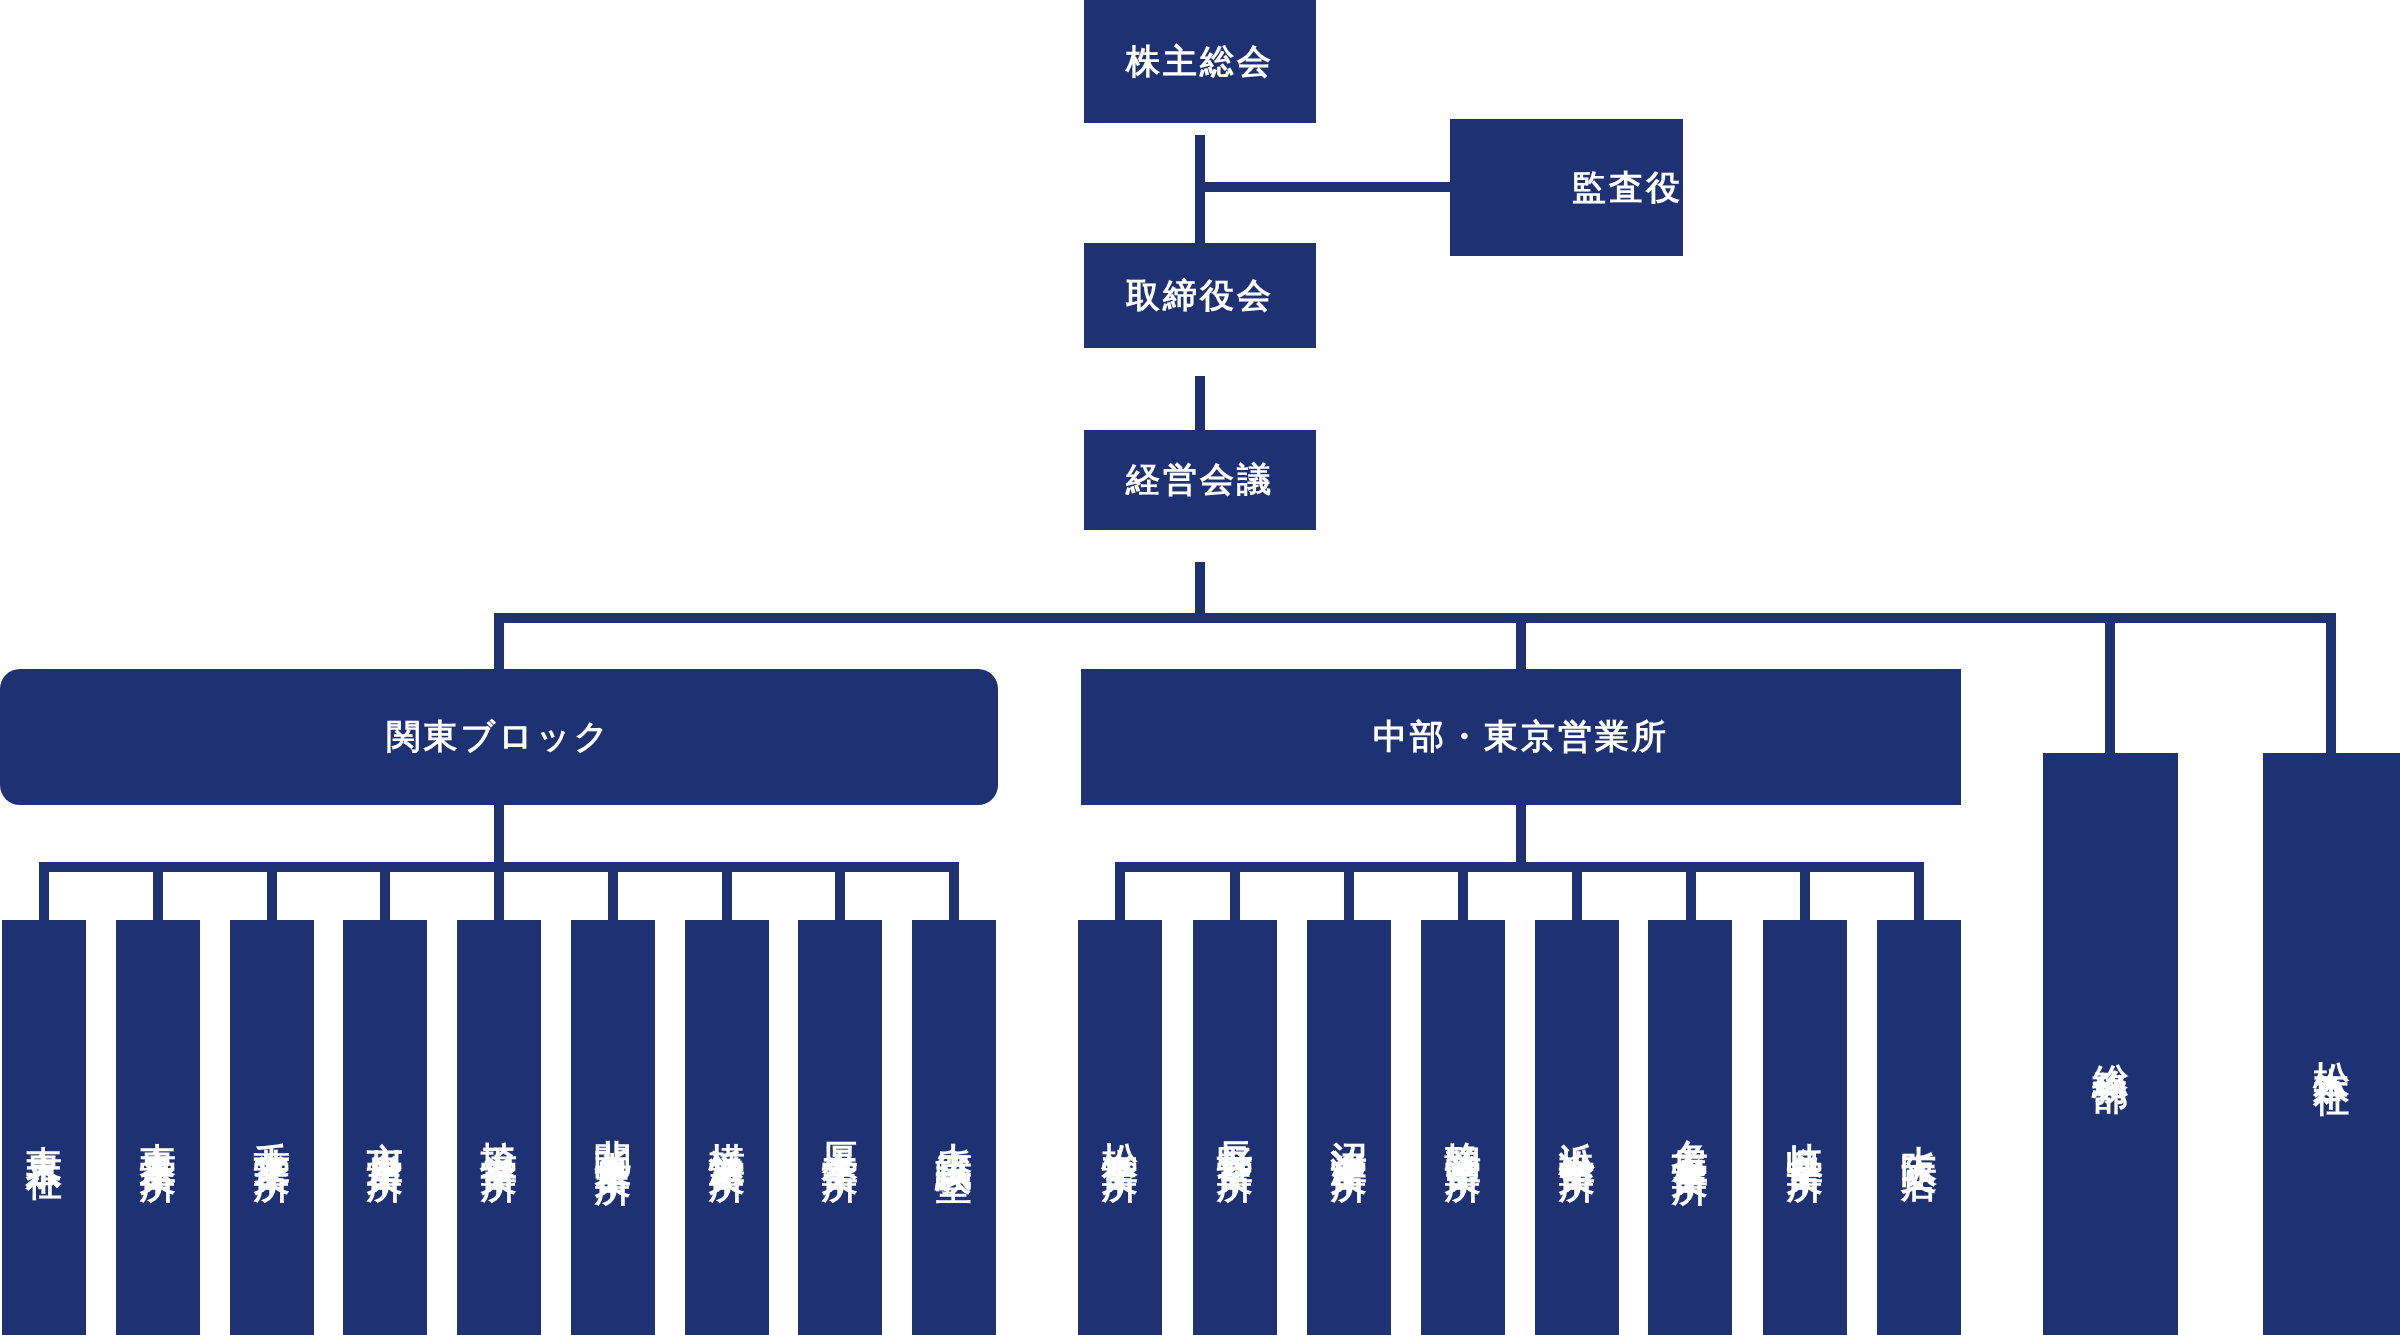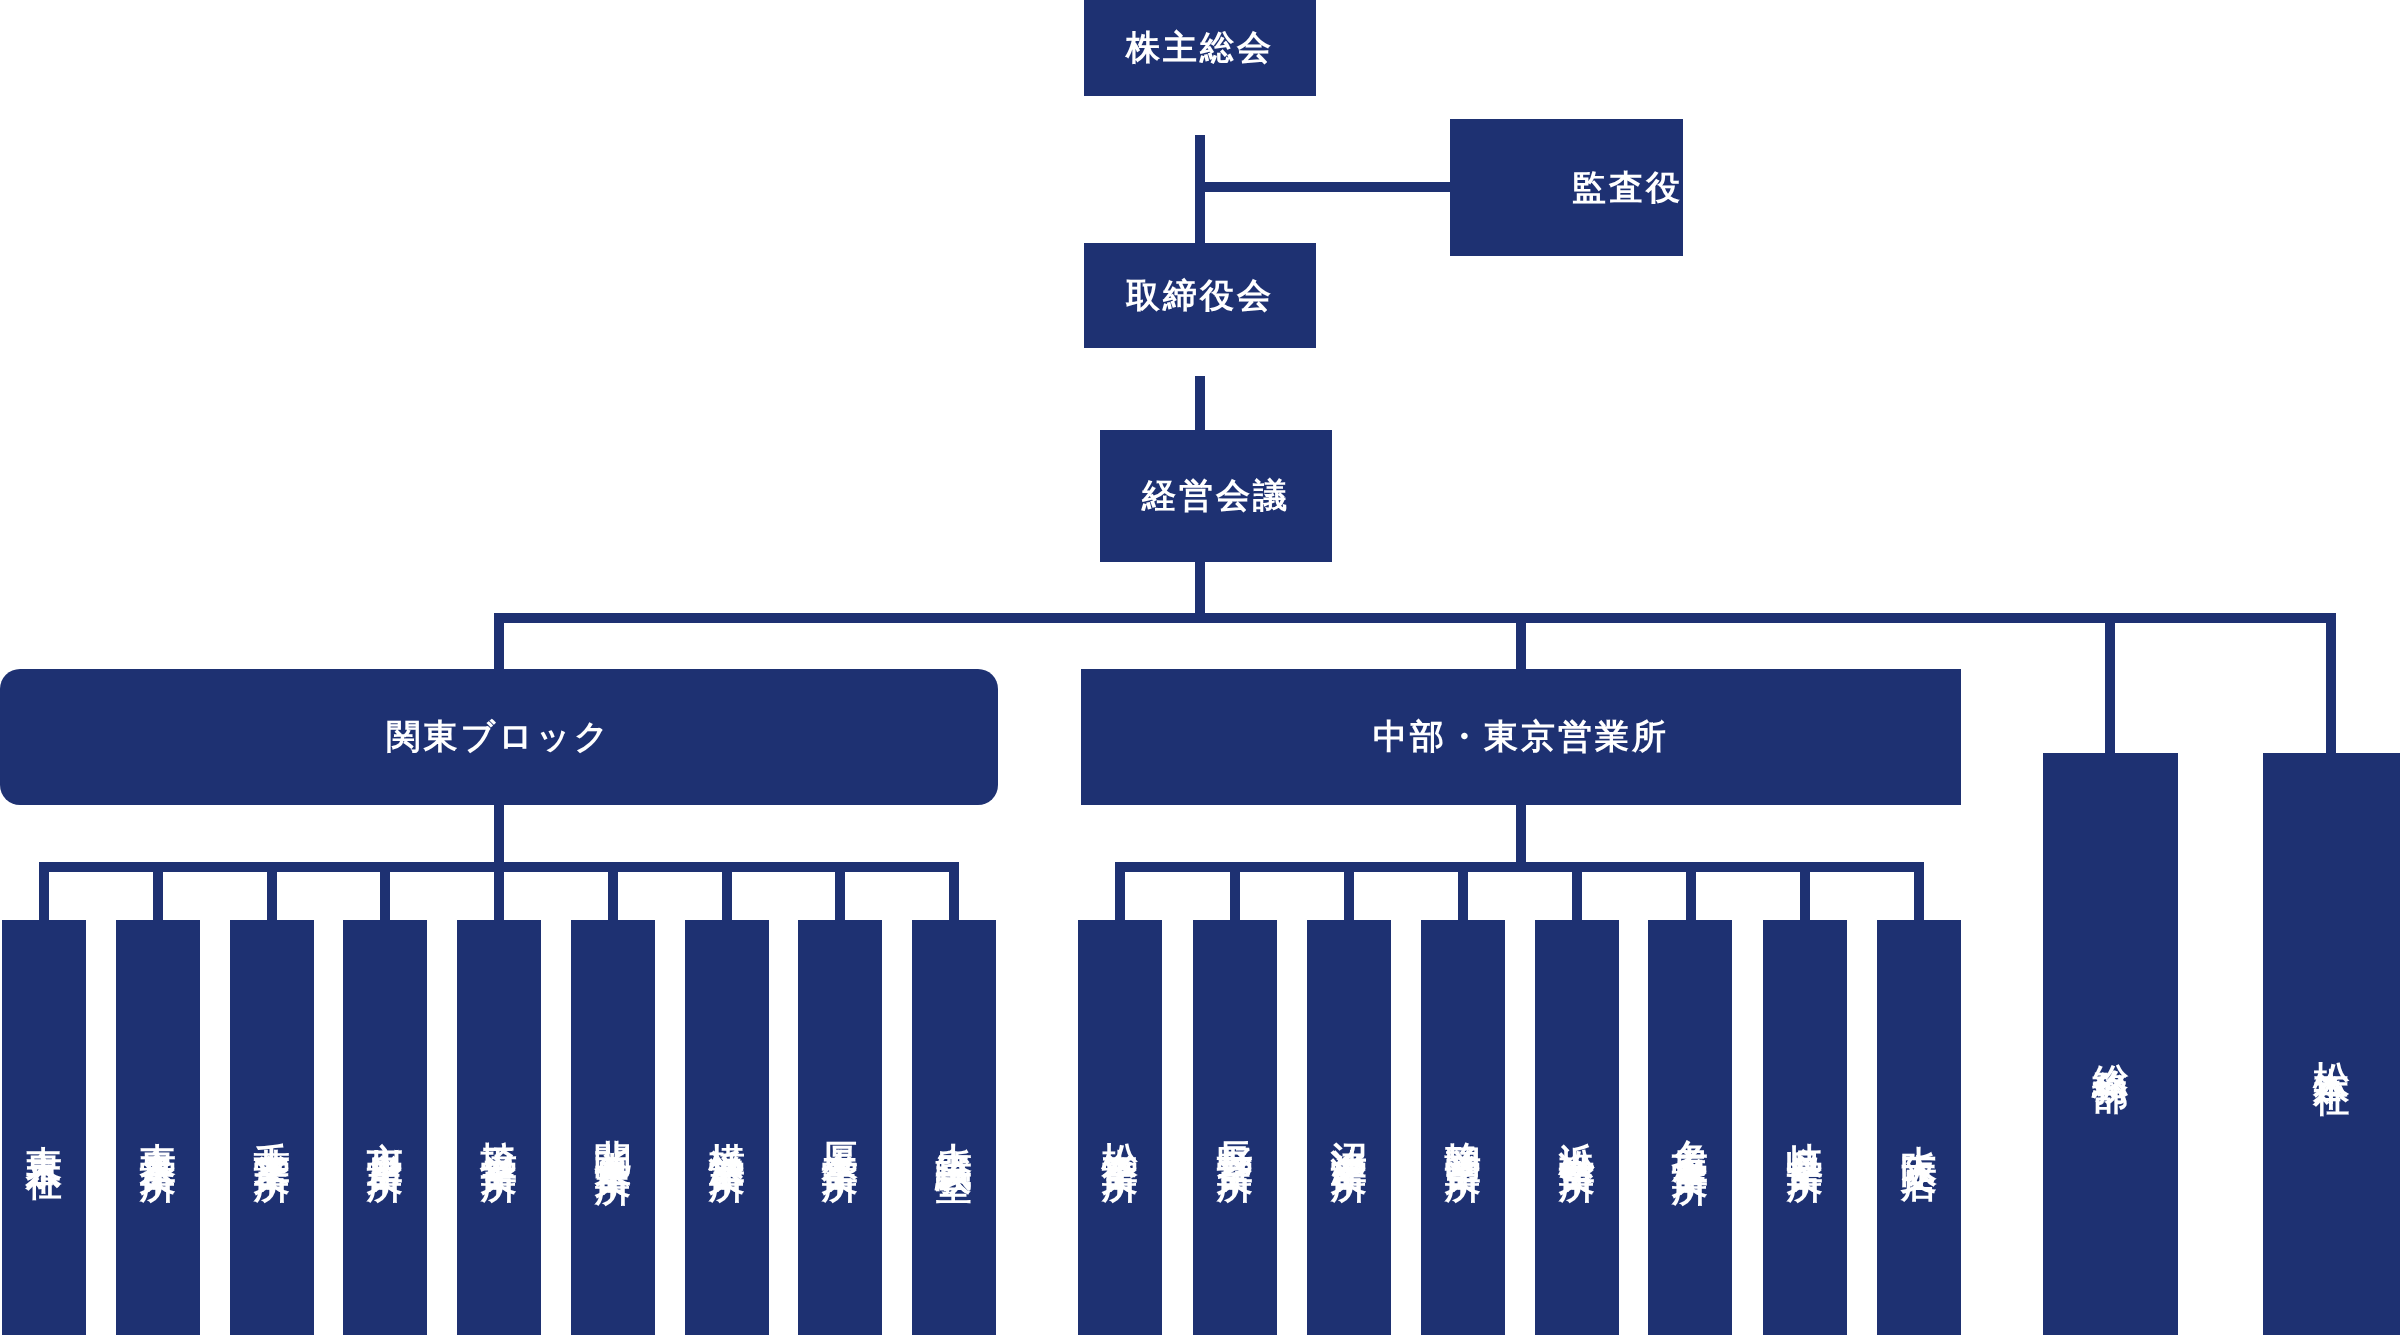--- a/index.html
+++ b/index.html
@@ -26,24 +26,24 @@
   .vnode span {
     writing-mode: vertical-rl;
     text-orientation: upright;
     font-size: 36px;
     letter-spacing: 6px;
     line-height: 1.1;
   }
   .line { position: absolute; background: #1e3172; }
 
   
-  .n-shareholders { left: 1084px; top: 0;     width: 232px; height: 96px; }
+  .n-shareholders { left: 1084px; top: 0;     width: 232px; height: 123px; }
   .n-auditor      { left: 1450px; top: 119px; width: 233px; height: 137px; justify-content: flex-end; }
   .n-board        { left: 1084px; top: 243px; width: 232px; height: 105px; }
-  .n-mgmt         { left: 1084px; top: 430px; width: 232px; height: 132px; margin-left: 16px; }
+  .n-mgmt         { left: 1084px; top: 430px; width: 232px; height: 100px; }
   .n-kanto        { left: 0;      top: 669px; width: 998px; height: 136px; border-radius: 20px; }
   .n-chubu        { left: 1081px; top: 669px; width: 880px; height: 136px; }
 
   
   .n-somu         { left: 2043px; top: 753px; width: 135px; height: 582px; }
   .n-matsumoto    { left: 2263px; top: 753px; width: 137px; height: 582px; }
 
   
   .col { top: 920px; width: 84px; height: 415px; }
   .k0 { left: 2px; }    .k1 { left: 116px; }  .k2 { left: 230px; }

